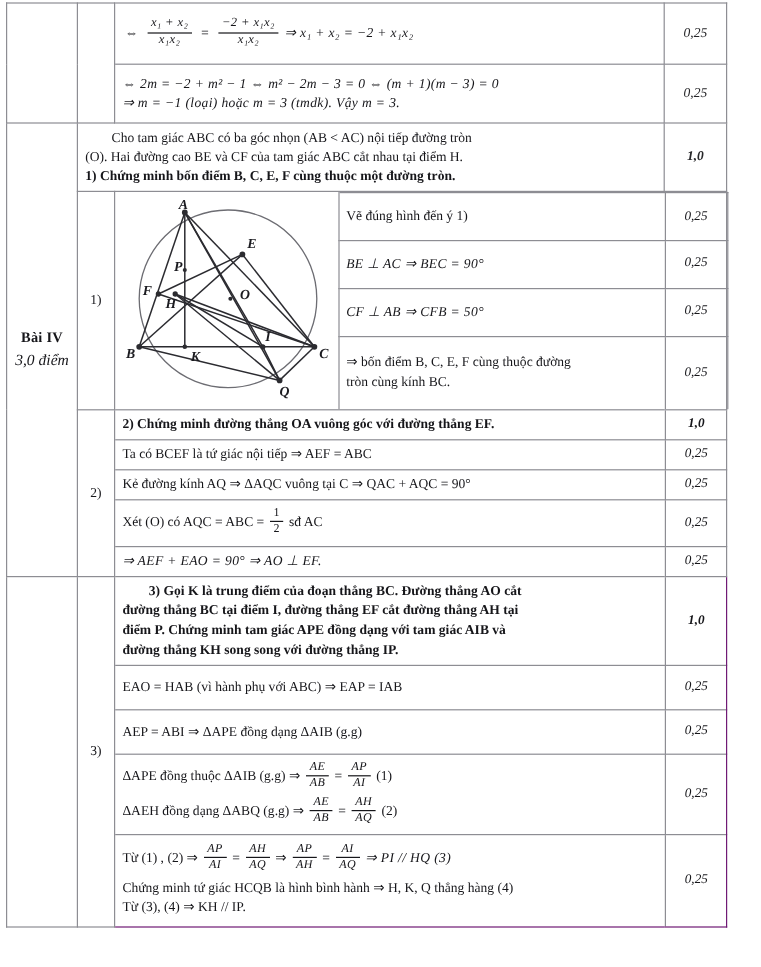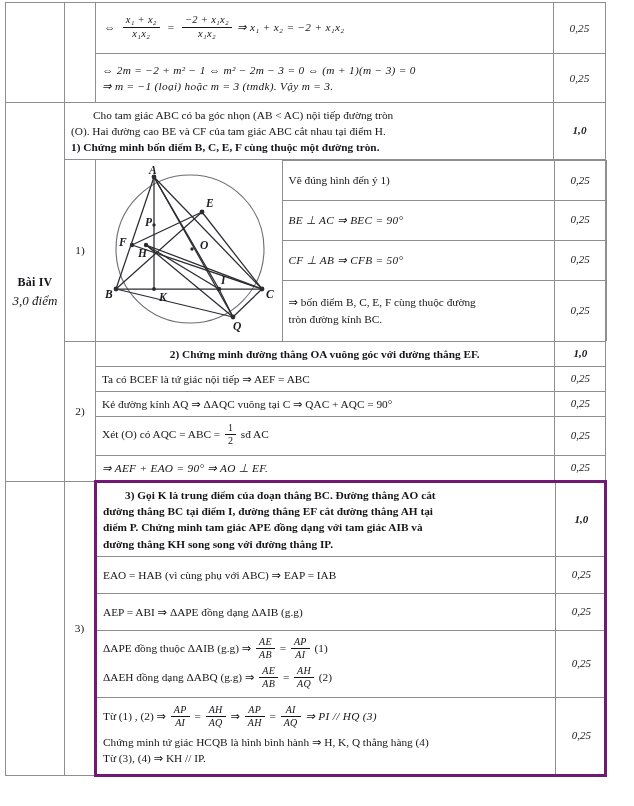--- a/index.html
+++ b/index.html
@@ -35,21 +35,21 @@
 
   .bai-cell{text-align:center;vertical-align:middle;padding:0;}
   .bai-title{font-weight:bold;font-size:12px;letter-spacing:.2px;}
   .bai-sub{font-style:italic;font-size:13px;margin-top:1px;}
   .idx-cell{text-align:center;vertical-align:middle;font-size:11.5px;padding:0;}
   .pt-cell{text-align:center;vertical-align:middle;font-style:italic;font-size:11px;color:#262629;}
   .pt-cell.bold{font-weight:bold;font-style:italic;font-size:11.2px;}
 
   .mi{font-style:italic;font-family:"Liberation Serif",serif;letter-spacing:.3px;}
   .bold{font-weight:bold;}
-  .ctr{text-align:center;}
+  .ctr{text-align:left;}
   .ind{text-indent:22px;}
   .ln{display:block;white-space:nowrap;}
   .ln2{display:block;}
 
   
   .frac{display:inline-block;vertical-align:middle;text-align:center;
         line-height:1.0;font-size:10px;margin:0 2px;position:relative;top:-1px;}
   .frac .num{display:block;padding:0 3px 1px 3px;border-bottom:1px solid #16161a;}
   .frac .den{display:block;padding:1px 3px 0 3px;}
   .frac.big{font-size:10.5px;}
@@ -213,21 +213,21 @@
                 <td class="mi">BE ⊥ AC ⇒ BEC = 90°</td>
                 <td class="in-pt">0,25</td>
               </tr>
               <tr>
                 <td class="mi">CF ⊥ AB ⇒ CFB = 50°</td>
                 <td class="in-pt">0,25</td>
               </tr>
               <tr>
                 <td style="height:52px;border-bottom:none;">
                   <span class="ln2">⇒ bốn điểm B, C, E, F cùng thuộc đường</span>
-                  <span class="ln2">tròn đường kính BC.</span>
+                  <span class="ln2">tròn cùng kính BC.</span>
                 </td>
                 <td class="in-pt" style="border-bottom:none;">0,25</td>
               </tr>
             </tbody>
           </table>
         </td>
       </tr>
 
       <tr>
         <td class="idx-cell">2)</td>
@@ -266,38 +266,38 @@
                 <td class="in-pt" style="border-right:none;border-bottom:none;">0,25</td>
               </tr>
             </tbody>
           </table>
         </td>
       </tr>
 
       <tr>
         <td></td>
         <td class="idx-cell">3)</td>
-        <td colspan="2" class="nopad" style="padding:0;border:3px solid #701a75;margin-top:12px;">
+        <td colspan="2" class="nopad" style="padding:0;border:1px solid #701a75;margin-top:12px;">
           <table class="inner">
             <colgroup>
                 <col style="width:458px">
                 <col style="width:52px">
               </colgroup>
             <tbody>
               <tr>
                 <td class="bold" style="border-top:none;border-left:none;line-height:1.45;">
                   <span class="ln2 ind">3) Gọi K là trung điểm của đoạn thẳng BC. Đường thẳng AO cắt</span>
                   <span class="ln2">đường thẳng BC tại điểm I, đường thẳng EF cắt đường thẳng AH tại</span>
                   <span class="ln2">điểm P. Chứng minh tam giác APE đồng dạng với tam giác AIB và</span>
                   <span class="ln2">đường thẳng KH song song với đường thẳng IP.</span>
                 </td>
                 <td class="in-pt" style="border-top:none;border-right:none;font-weight:bold;">1,0</td>
               </tr>
               <tr>
-                <td style="border-left:none;height:28px;">EAO = HAB (vì cùng phụ với ABC) ⇒ EAP = IAB</td>
+                <td style="border-left:none;height:28px;">EAO = HAB (vì hành phụ với ABC) ⇒ EAP = IAB</td>
                 <td class="in-pt" style="border-right:none;">0,25</td>
               </tr>
               <tr>
                 <td style="border-left:none;height:28px;">AEP = ABI ⇒ ΔAPE đồng dạng ΔAIB (g.g)</td>
                 <td class="in-pt" style="border-right:none;">0,25</td>
               </tr>
               <tr>
                 <td style="border-left:none;height:58px;">
                   <div style="margin-bottom:6px;">
                     <span>ΔAPE đồng thuộc ΔAIB (g.g) ⇒</span>

